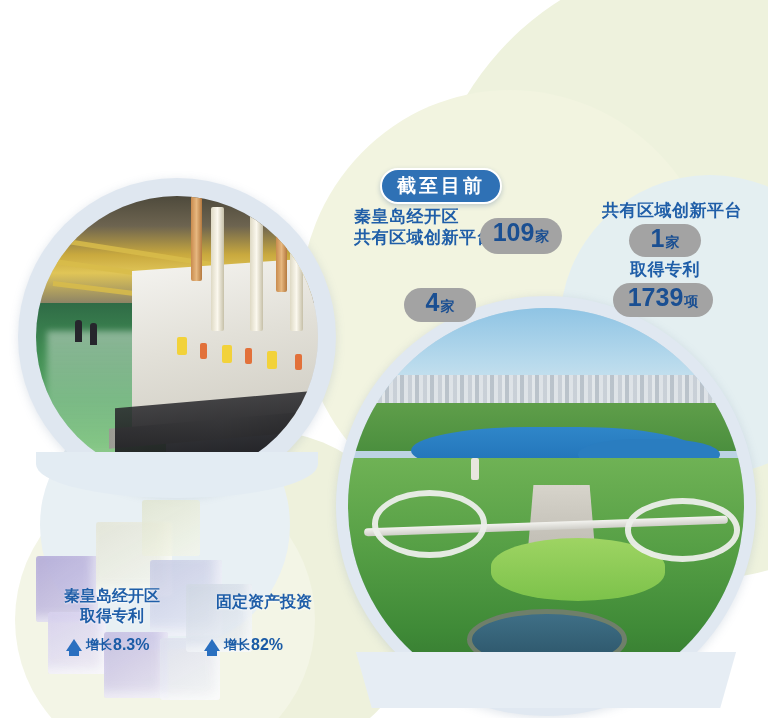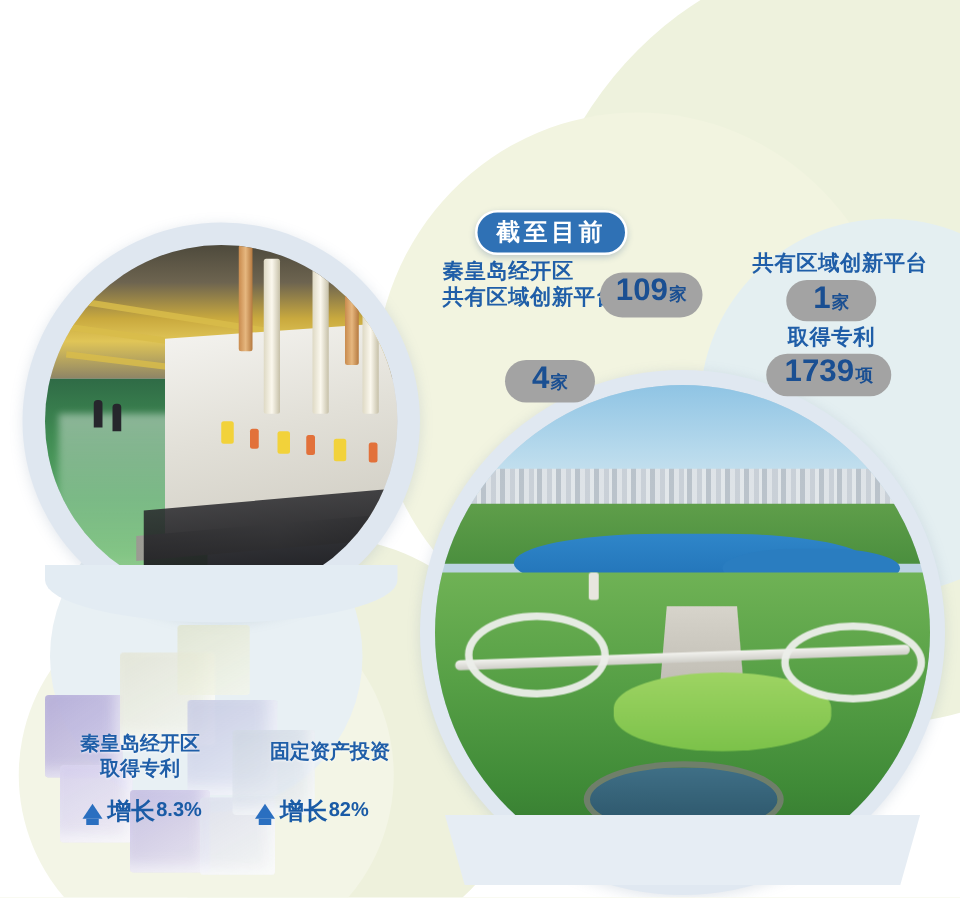--- a/index.html
+++ b/index.html
@@ -274,21 +274,21 @@
     border-left:8px solid transparent;
     border-right:8px solid transparent;
     border-bottom:12px solid #2a6fc0;
     margin-right:4px;
     position:relative;
   }
   .growth .arrow::after{
     content:"";position:absolute;left:-5px;top:12px;
     width:10px;height:5px;background:#2a6fc0;
   }
-  .growth .zh{font-size:19px;margin-right:1px;}
+  .growth .zh{font-size:13px;margin-right:1px;}
   .growth .val{font-size:16px;}
 
   .bottom-label{
     position:absolute;
     color:#1f5ea8;font-weight:bold;
     text-align:center;line-height:1.25;
     white-space:nowrap;
     text-shadow:0 1px 2px rgba(255,255,255,.75);
   }
 </style>

